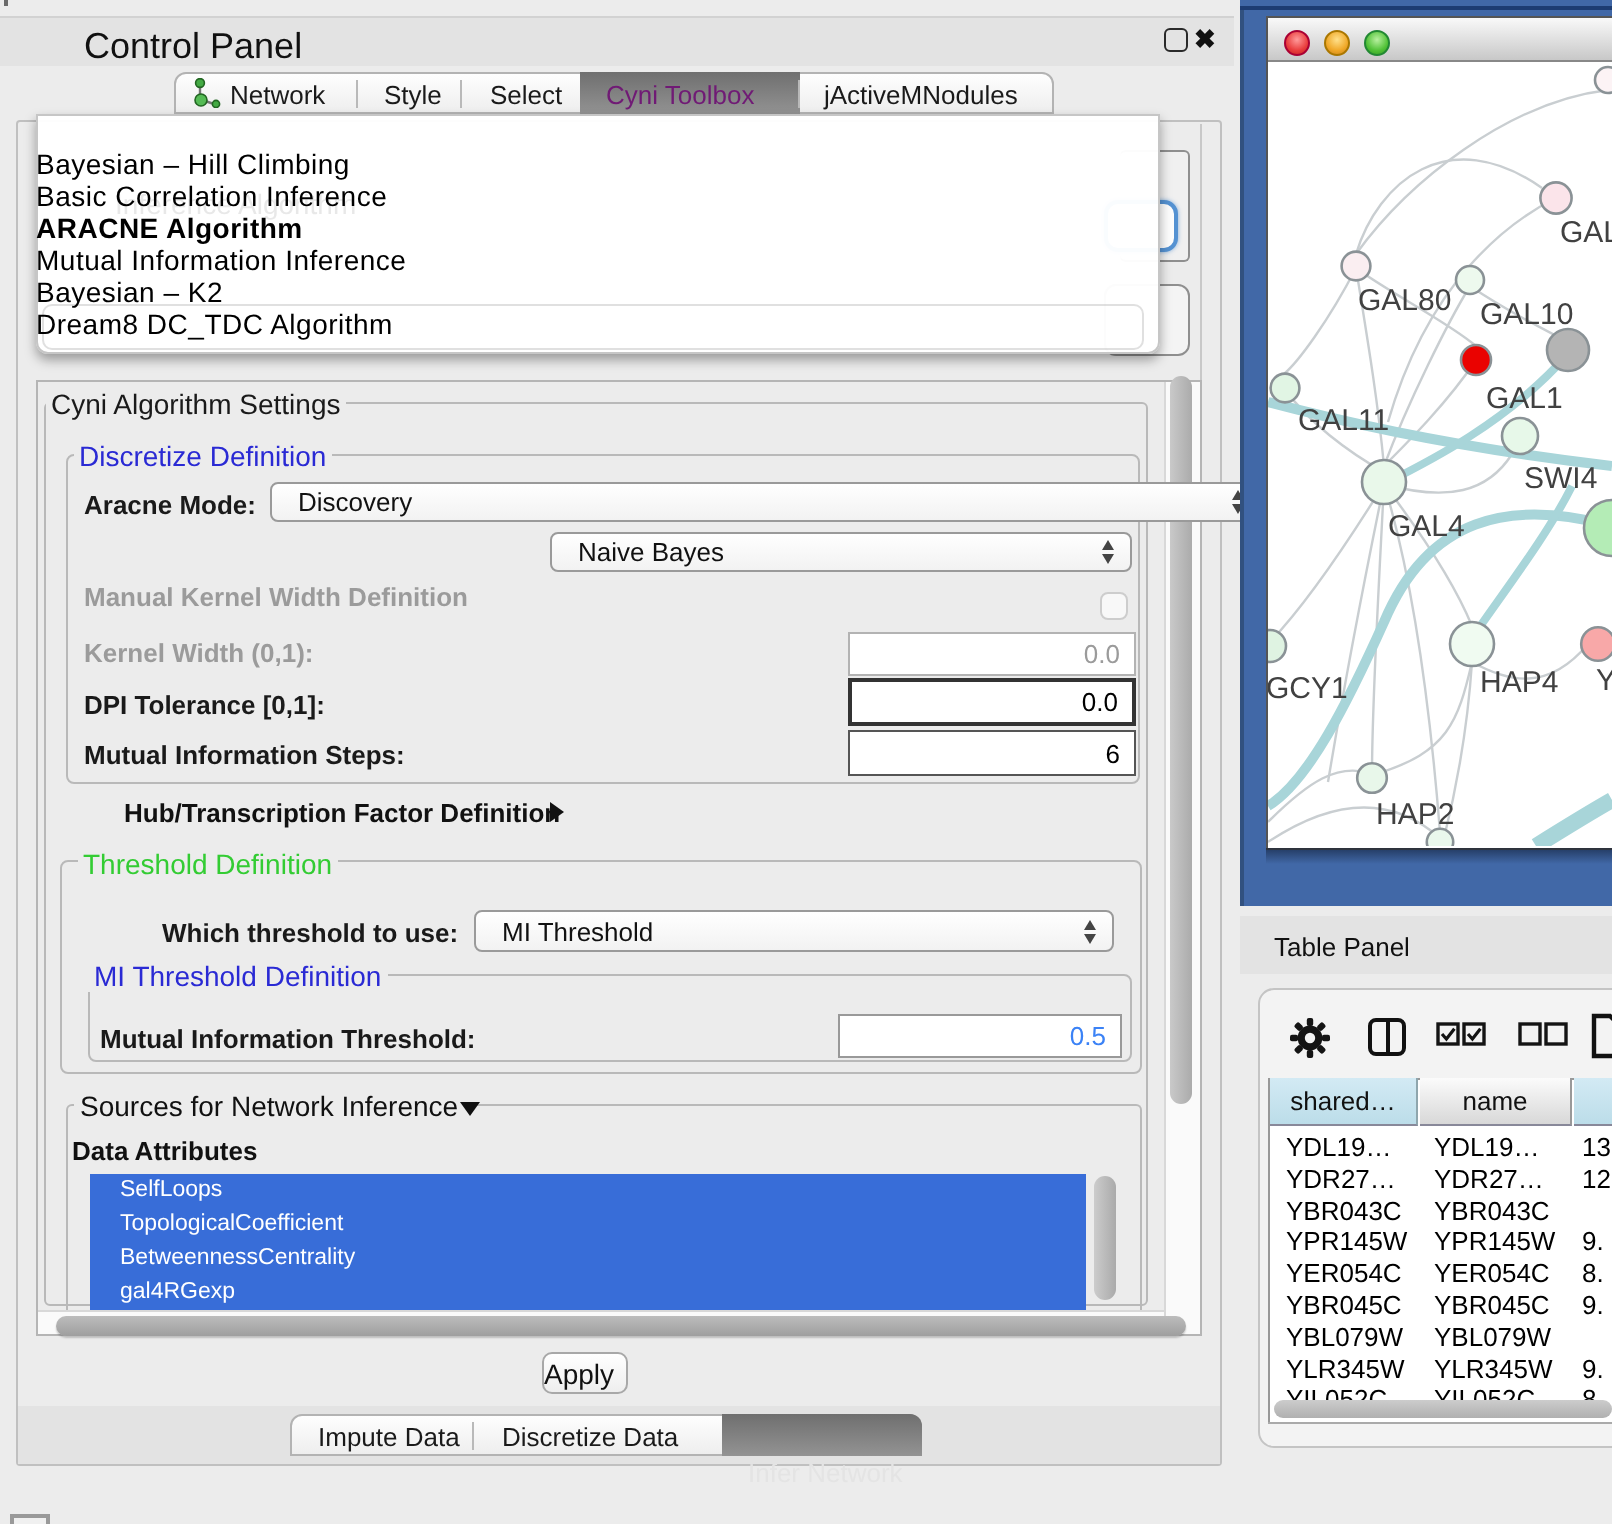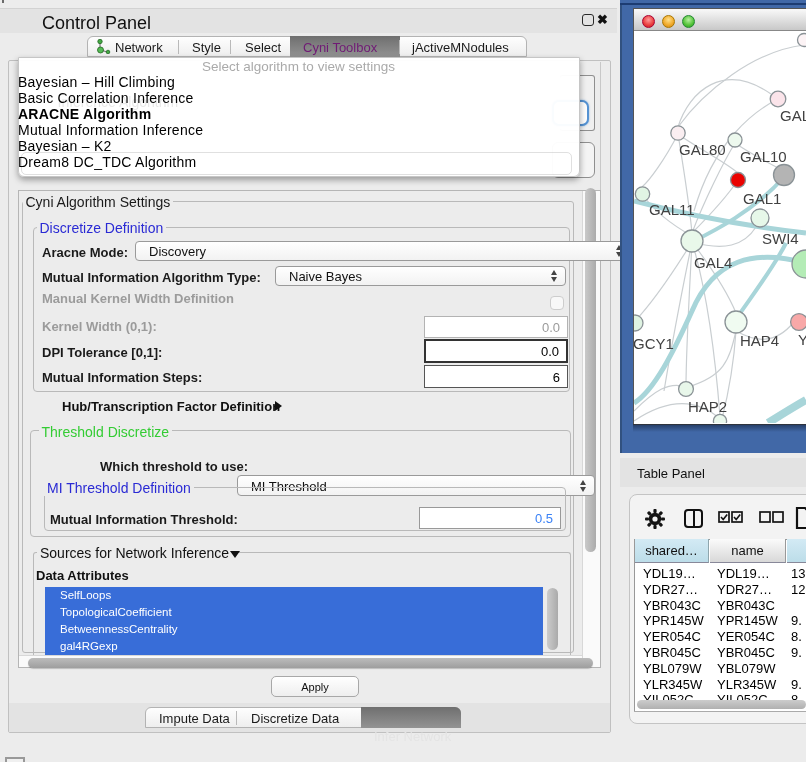--- a/index.html
+++ b/index.html
@@ -76,21 +76,20 @@
 
 <div class="group" style="left:33px;top:227px;width:537px;height:165px;"></div>
 <div class="gtitle" style="left:36.5px;top:220px;color:#2a2ad4;">Discretize Definition</div>
 
 <div class="lbl abs" style="left:42px;top:245px;">Aracne Mode:</div>
 <div class="combo" style="left:135px;top:241px;width:496px;height:20px;">
       <span class="ctext">Discovery</span>
       <span class="spin"></span>
     </div>
 
-<div class="lbl abs" style="left:42px;top:270px;">Mutual Information Algorithm Type:</div>
 <div class="combo" style="left:275px;top:266px;width:291px;height:20px;">
       <span class="ctext">Naive Bayes</span>
       <span class="spin"></span>
     </div>
 
 <div class="lbl abs glabel" style="left:42px;top:291px;">Manual Kernel Width Definition</div>
 <div class="abs" style="left:550px;top:296px;width:14px;height:14px;background:#f8f8f8;border:1.5px solid #cdcdcd;border-radius:4px;"></div>
 
 <div class="lbl abs glabel" style="left:42px;top:319px;">Kernel Width (0,1):</div>
 <div class="field" style="left:424px;top:316px;width:144px;height:22px;border:1px solid #b3b3b3;color:#9b9b9b;">
@@ -104,24 +103,24 @@
 
 <div class="lbl abs" style="left:42px;top:370px;">Mutual Information Steps:</div>
 <div class="field" style="left:424px;top:365px;width:144px;height:23px;border:1.5px solid #555;color:#000;">
       <span>6</span>
     </div>
 
 <div class="abs" style="left:38px;top:399px;font-size:13px;font-weight:bold;color:#111;padding-left:24px;">Hub/Transcription Factor Definition</div>
 <div class="abs" style="left:275px;top:401px;width:0;height:0;border-top:5.5px solid transparent;border-bottom:5.5px solid transparent;border-left:7.5px solid #111;"></div>
 
 <div class="group" style="left:30px;top:430px;width:541px;height:107px;"></div>
-<div class="gtitle" style="left:38.5px;top:424px;color:#33cc33;">Threshold Discretize</div>
-
-<div class="lbl abs" style="left:81px;top:459px;margin-left:19px;">Which threshold to use:</div>
-<div class="combo" style="left:237px;top:475px;width:358px;height:21px;">
+<div class="gtitle" style="left:38.5px;top:424px;color:#33cc33;">Threshold Definition</div>
+
+<div class="lbl abs" style="left:81px;top:459px;">Which threshold to use:</div>
+<div class="combo" style="left:237px;top:455px;width:320px;height:21px;">
       <span class="ctext">MI Threshold</span>
       <span class="spin"></span>
     </div>
 
 <div class="group" style="left:44px;top:487px;width:522px;height:44px;"></div>
 <div class="gtitle" style="left:44px;top:480px;color:#2a2ad4;">MI Threshold Definition</div>
 
 <div class="lbl abs" style="left:50px;top:512px;">Mutual Information Threshold:</div>
 <div class="field" style="left:419px;top:507px;width:142px;height:22px;border:1px solid #999;color:#3b82f6;">
       <span>0.5</span>
@@ -129,35 +128,34 @@
 
 <div class="group" style="left:33px;top:552px;width:538px;height:103px;border-bottom:none;border-radius:3px 3px 0 0;"></div>
 <div class="gtitle" style="left:37px;top:545px;color:#111;">Sources for Network Inference</div>
 <div class="abs" style="left:230px;top:550.5px;width:0;height:0;border-left:5px solid transparent;border-right:5px solid transparent;border-top:7px solid #111;"></div>
 
 <div class="abs" style="left:36px;top:568px;font-size:13px;font-weight:bold;color:#111;">Data Attributes</div>
 
 <div class="abs" style="left:45px;top:587px;width:498px;height:68px;background:#386dd8;color:#fff;font-size:11.5px;line-height:17px;padding-left:15px;">SelfLoops<br>TopologicalCoefficient<br>BetweennessCentrality<br>gal4RGexp</div>
 <div class="abs" style="left:547px;top:588px;width:11px;height:62px;background:linear-gradient(90deg,#cccccc,#aaaaaa);border-radius:6px;"></div>
 
-<div class="abs" style="left:271px;top:676px;width:88px;height:21px;background:linear-gradient(#ffffff,#eeeeee);border:1px solid #a8a8a8;border-radius:5px;font-size:11px;text-align:center;line-height:20px;color:#111;">Apply</div>
+<div class="abs" style="left:271px;top:676px;width:43px;height:21px;background:linear-gradient(#ffffff,#eeeeee);border:1px solid #a8a8a8;border-radius:5px;font-size:14px;text-align:left;line-height:20px;color:#111;">Apply</div>
 
 <div class="abs" style="left:9px;top:703px;width:601px;height:29px;background:#e3e3e3;"></div>
 <div class="abs" style="left:145px;top:707px;width:316px;height:21px;background:linear-gradient(#fefefe,#eeeeee);border:1px solid #b3b3b3;border-radius:6px 6px 0 0;"></div>
 <div class="abs" style="left:236px;top:711px;width:1px;height:14px;background:#b9b9b9;"></div>
 <div class="abs" style="left:361px;top:707px;width:100px;height:21px;background:linear-gradient(#6f6f6f,#939393);border-radius:0 6px 0 0;"></div>
 <div class="abs" style="left:159px;top:711px;font-size:13px;color:#1a1a1a;">Impute Data</div>
 <div class="abs" style="left:251px;top:711px;font-size:13px;color:#1a1a1a;">Discretize Data</div>
 <div class="abs" style="left:374px;top:711px;font-size:13px;color:#e4e4e4;margin-top:18px;">Infer Network</div>
 
 <div class="abs" style="left:5px;top:757px;width:20px;height:10px;background:#f0f0f0;border:2px solid #999;"></div>
 
 <div class="abs" style="left:17.5px;top:57px;width:562px;height:120px;background:rgba(255,255,255,0.97);border:1px solid #c6c6c6;border-radius:0 0 6px 6px;box-shadow:0 3px 6px rgba(0,0,0,0.35);"></div>
 <div class="abs" style="left:17.5px;top:57px;width:562px;height:120px;font-size:14px;color:#000;">
-  <div style="position:absolute;left:0;top:2px;width:100%;text-align:center;color:#aaaaaa;font-size:13.5px;">Select algorithm to view settings</div>
   <div style="position:absolute;left:40px;top:37px;color:#999;opacity:0.22;">Inference Algorithm</div>
   <div style="position:absolute;left:3px;top:95px;width:551px;height:23px;border:1px solid rgba(130,130,130,0.25);border-radius:5px;"></div>
   <div style="position:absolute;left:0.5px;top:16.5px;line-height:16px;letter-spacing:0.25px;">Bayesian – Hill Climbing<br>Basic Correlation Inference<br><b>ARACNE Algorithm</b><br>Mutual Information Inference<br>Bayesian – K2<br>Dream8 DC_TDC Algorithm</div>
 </div>
 
 <div class="abs" style="left:620px;top:0;width:186px;height:453px;background:#4168a7;"></div>
 <div class="abs" style="left:620px;top:3px;width:2px;height:450px;background:#31517f;"></div>
 <div class="abs" style="left:620px;top:3px;width:186px;height:2px;background:#1d3c72;"></div>
 
 <div class="abs" style="left:633px;top:8px;width:173px;height:417px;background:#fff;border:1px solid #555;border-right:none;"></div>

